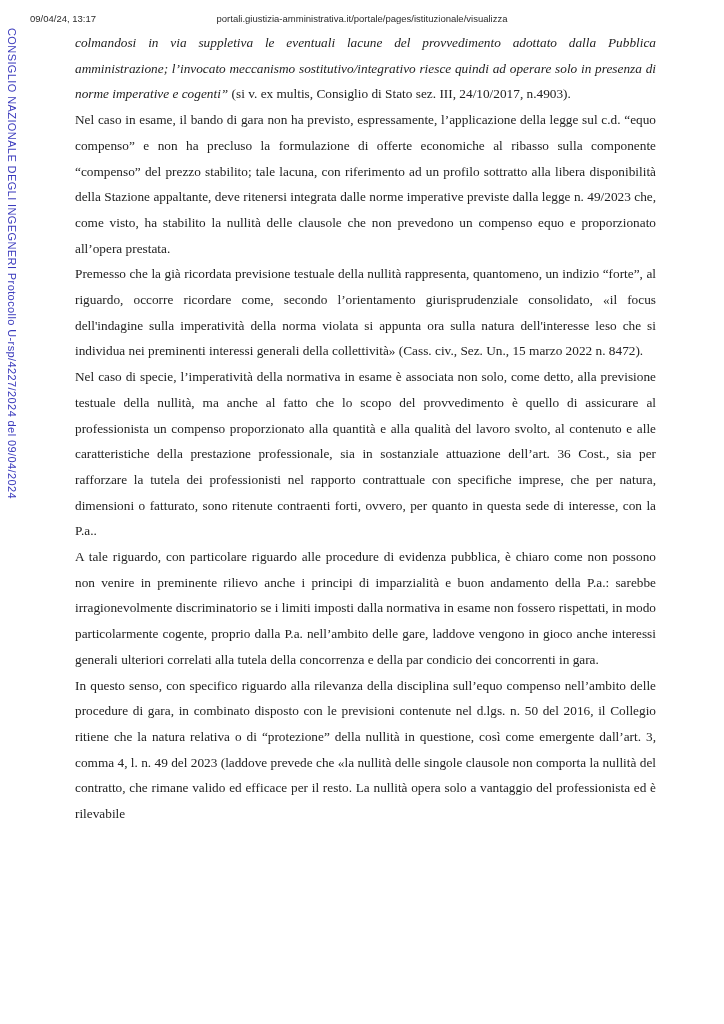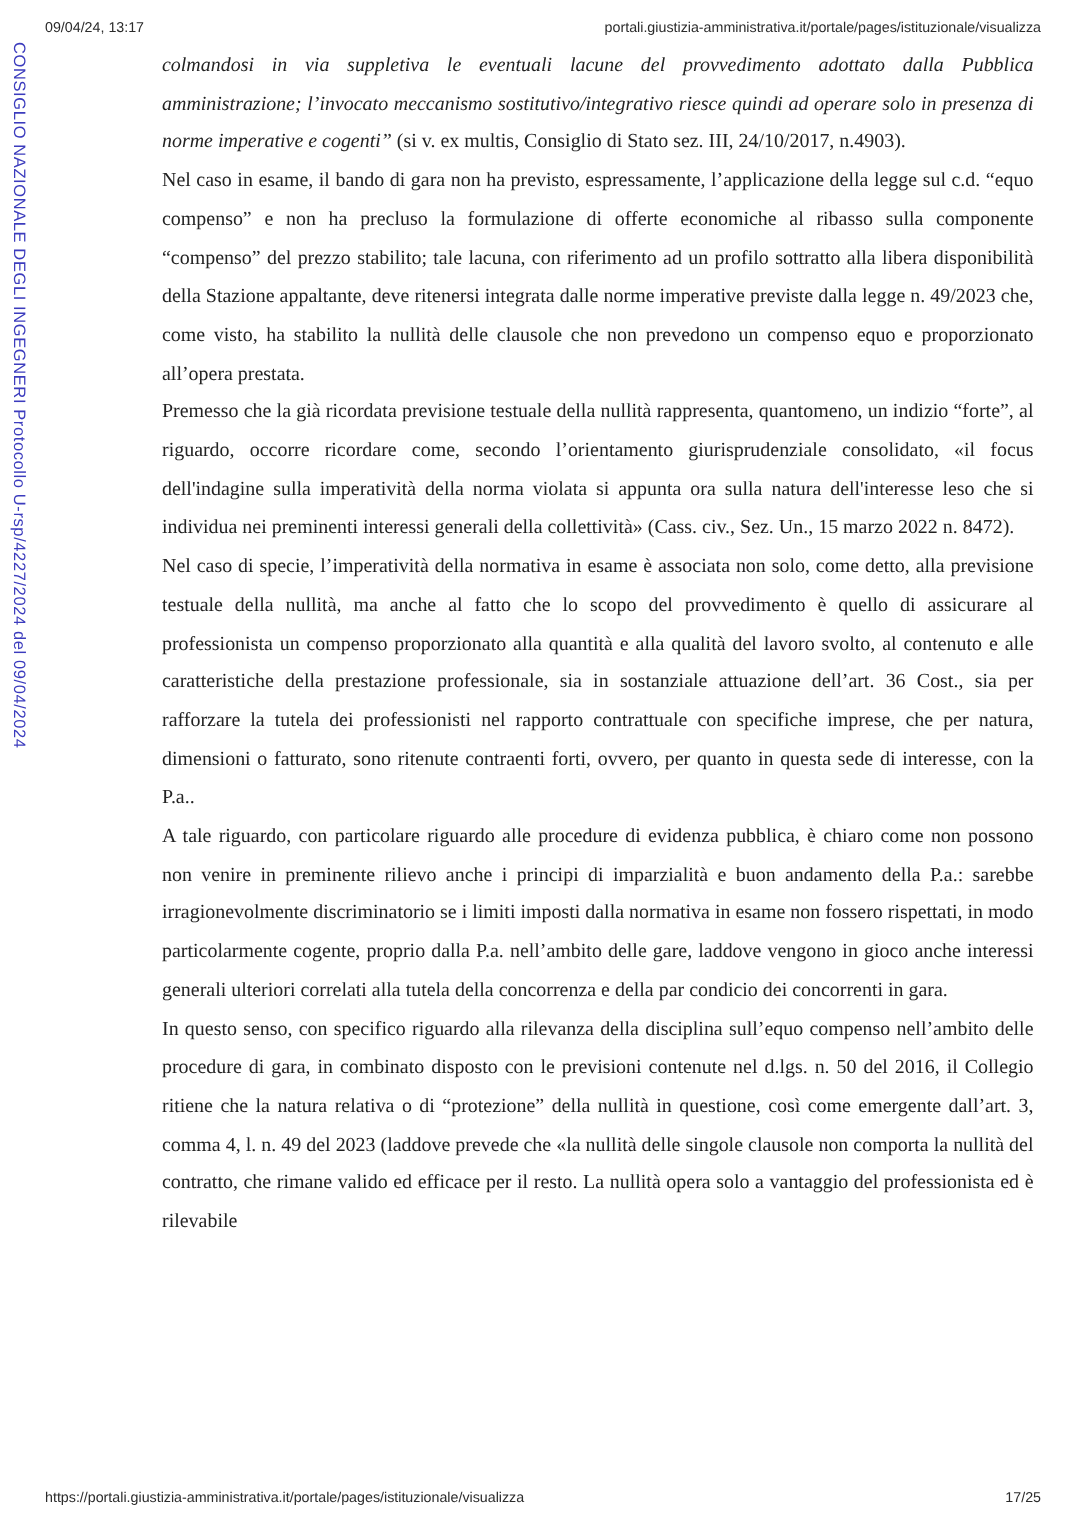--- a/index.html
+++ b/index.html
@@ -29,21 +29,21 @@
   .print-header .hdr-datetime {
     position: absolute;
     left: 0;
     top: 0;
   }
   .print-header .hdr-url {
     position: absolute;
     left: 0;
     right: 0;
     top: 0;
-    text-align: right;
+    text-align: center;
   }
   
   .protocol-stamp {
     position: absolute;
     left: 6px;
     top: 28px;
     writing-mode: vertical-rl;
     white-space: nowrap;
     font-family: "Liberation Sans", sans-serif;
     font-size: 11px;
@@ -54,21 +54,20 @@
   .doc-body {
     position: absolute;
     left: 75px;
     top: 30px;
     width: 581px;
     font-family: "Liberation Serif", serif;
     font-size: 13.3px;
     line-height: 25.7px;
     text-align: justify;
     color: #222222;
-    margin-left: 33px;
   }
   .doc-body p {
     margin: 0;
     padding: 0;
   }
   .seg-italic {
     font-style: italic;
   }
   
   .print-footer {
@@ -97,18 +96,14 @@
 
   <div class="doc-body">
     <p><span class="seg-italic">colmandosi in via suppletiva le eventuali lacune del provvedimento adottato dalla Pubblica amministrazione; l’invocato meccanismo sostitutivo/integrativo riesce quindi ad operare solo in presenza di norme imperative e cogenti”</span><span> (si v. ex multis, Consiglio di Stato sez. III, 24/10/2017, n.4903).</span></p>
     <p>Nel caso in esame, il bando di gara non ha previsto, espressamente, l’applicazione della legge sul c.d. “equo compenso” e non ha precluso la formulazione di offerte economiche al ribasso sulla componente “compenso” del prezzo stabilito; tale lacuna, con riferimento ad un profilo sottratto alla libera disponibilità della Stazione appaltante, deve ritenersi integrata dalle norme imperative previste dalla legge n. 49/2023 che, come visto, ha stabilito la nullità delle clausole che non prevedono un compenso equo e proporzionato all’opera prestata.</p>
     <p>Premesso che la già ricordata previsione testuale della nullità rappresenta, quantomeno, un indizio “forte”, al riguardo, occorre ricordare come, secondo l’orientamento giurisprudenziale consolidato, «il focus dell'indagine sulla imperatività della norma violata si appunta ora sulla natura dell'interesse leso che si individua nei preminenti interessi generali della collettività» (Cass. civ., Sez. Un., 15 marzo 2022 n. 8472).</p>
     <p>Nel caso di specie, l’imperatività della normativa in esame è associata non solo, come detto, alla previsione testuale della nullità, ma anche al fatto che lo scopo del provvedimento è quello di assicurare al professionista un compenso proporzionato alla quantità e alla qualità del lavoro svolto, al contenuto e alle caratteristiche della prestazione professionale, sia in sostanziale attuazione dell’art. 36 Cost., sia per rafforzare la tutela dei professionisti nel rapporto contrattuale con specifiche imprese, che per natura, dimensioni o fatturato, sono ritenute contraenti forti, ovvero, per quanto in questa sede di interesse, con la P.a..</p>
     <p>A tale riguardo, con particolare riguardo alle procedure di evidenza pubblica, è chiaro come non possono non venire in preminente rilievo anche i principi di imparzialità e buon andamento della P.a.: sarebbe irragionevolmente discriminatorio se i limiti imposti dalla normativa in esame non fossero rispettati, in modo particolarmente cogente, proprio dalla P.a. nell’ambito delle gare, laddove vengono in gioco anche interessi generali ulteriori correlati alla tutela della concorrenza e della par condicio dei concorrenti in gara.</p>
     <p>In questo senso, con specifico riguardo alla rilevanza della disciplina sull’equo compenso nell’ambito delle procedure di gara, in combinato disposto con le previsioni contenute nel d.lgs. n. 50 del 2016, il Collegio ritiene che la natura relativa o di “protezione” della nullità in questione, così come emergente dall’art. 3, comma 4, l. n. 49 del 2023 (laddove prevede che «la nullità delle singole clausole non comporta la nullità del contratto, che rimane valido ed efficace per il resto. La nullità opera solo a vantaggio del professionista ed è rilevabile</p>
   </div>
 
-  <div class="print-footer">
-    <span>https://portali.giustizia-amministrativa.it/portale/pages/istituzionale/visualizza</span>
-    <span>17/25</span>
-  </div>
 
 </div>
 
 </body></html>

